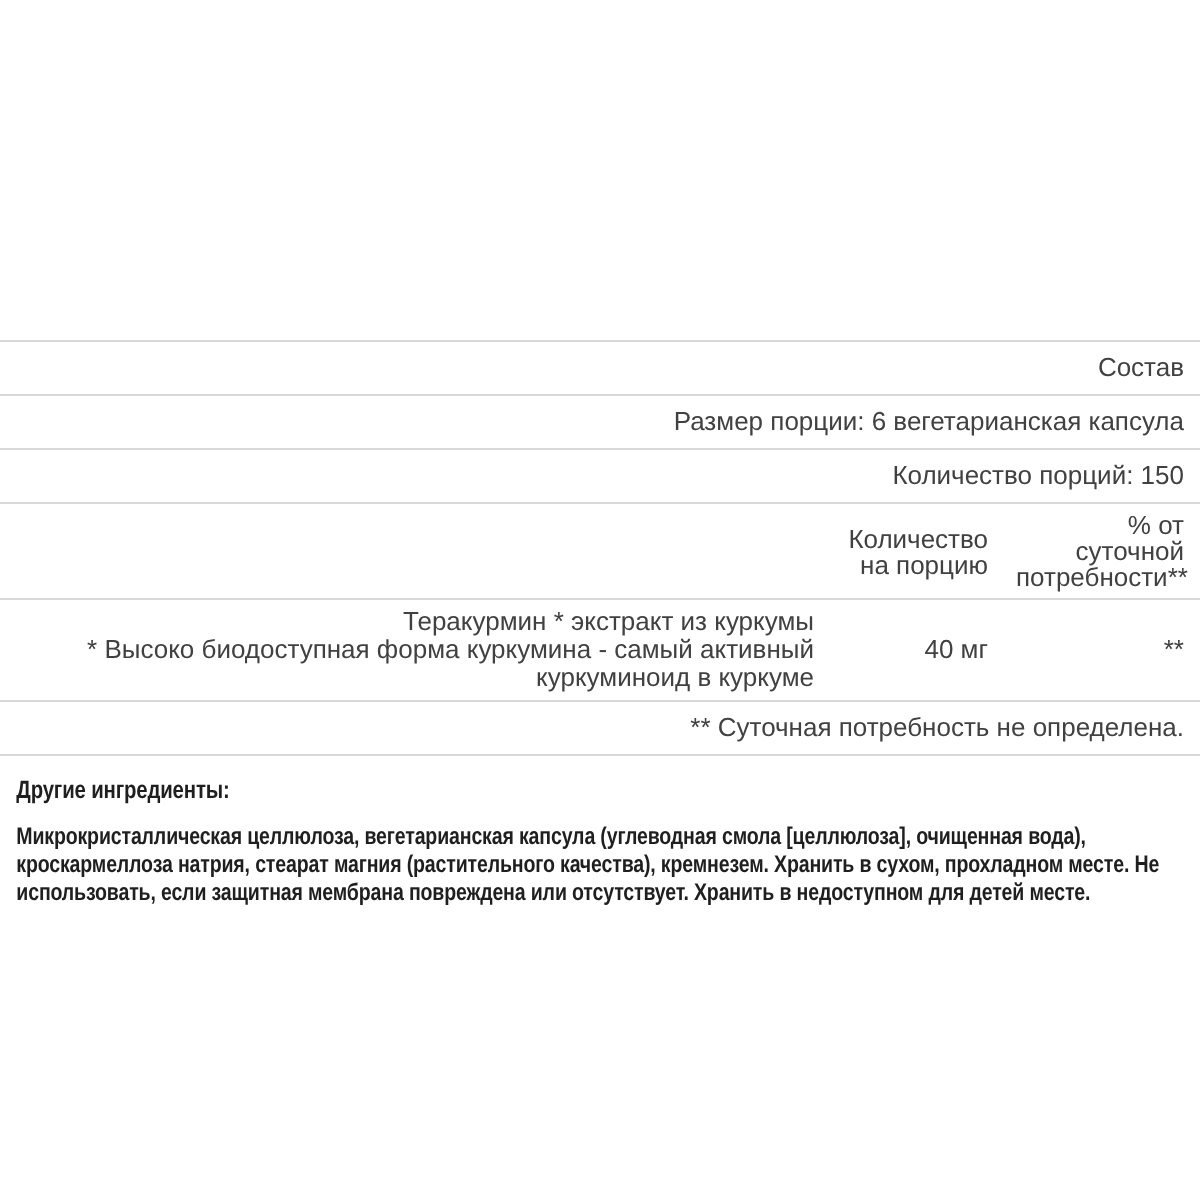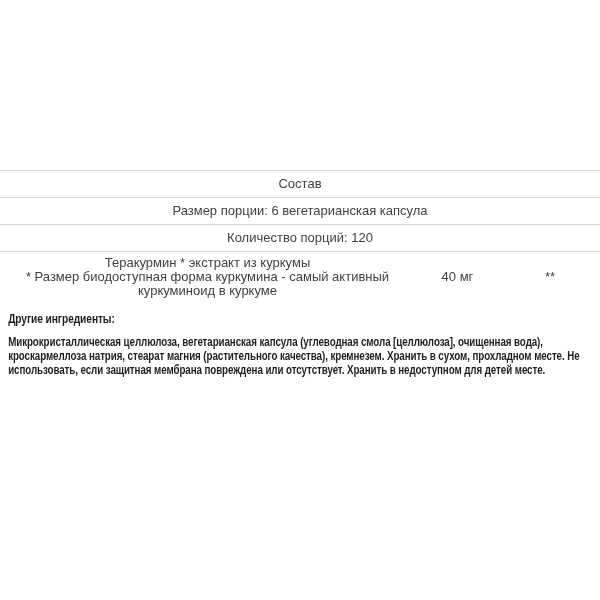--- a/index.html
+++ b/index.html
@@ -16,21 +16,21 @@
   .facts-table {
     width: 600px;
     border-collapse: collapse;
     table-layout: fixed;
     color: var(--table-text, #414141);
     font-size: 13px;
   }
   .facts-table td, .facts-table th {
     border-top: 1px solid var(--border, #d8d8d8);
     padding: 6px 8px;
-    text-align: center;
+    text-align: right;
     font-weight: normal;
     vertical-align: middle;
     line-height: 14px;
     overflow: hidden;
   }
   .facts-table tr.hdr th {
     padding: 4px 8px 4px 6px;
     line-height: 13px;
     vertical-align: middle;
   }
@@ -64,29 +64,37 @@
       <col style="width:98px">
     </colgroup>
     <tbody>
       <tr>
         <td colspan="3">Состав</td>
       </tr>
       <tr>
         <td colspan="3">Размер порции: 6 вегетарианская капсула</td>
       </tr>
       <tr>
-        <td colspan="3">Количество порций: 120</td>
+        <td colspan="3">Количество порций: 150</td>
+      </tr>
+      <tr class="hdr">
+        <th></th>
+        <th class="num">Количество на порцию</th>
+        <th class="num">% от суточной потребности**</th>
       </tr>
       <tr class="main">
         <td>
           <div>Теракурмин * экстракт из куркумы</div>
-          <div>* Размер биодоступная форма куркумина - самый активный куркуминоид в куркуме</div>
+          <div>* Высоко биодоступная форма куркумина - самый активный куркуминоид в куркуме</div>
         </td>
         <td class="num">40 мг</td>
         <td class="num">**</td>
+      </tr>
+      <tr class="fnote">
+        <td colspan="3">** Суточная потребность не определена.</td>
       </tr>
     </tbody>
   </table>
 
   <div class="other-ingredients">
     <div class="oi-heading">Другие ингредиенты:</div>
     <div class="oi-text">Микрокристаллическая целлюлоза, вегетарианская капсула (углеводная смола [целлюлоза], очищенная вода), кроскармеллоза натрия, стеарат магния (растительного качества), кремнезем. Хранить в сухом, прохладном месте. Не использовать, если защитная мембрана повреждена или отсутствует. Хранить в недоступном для детей месте.</div>
   </div>
 
 </div>

